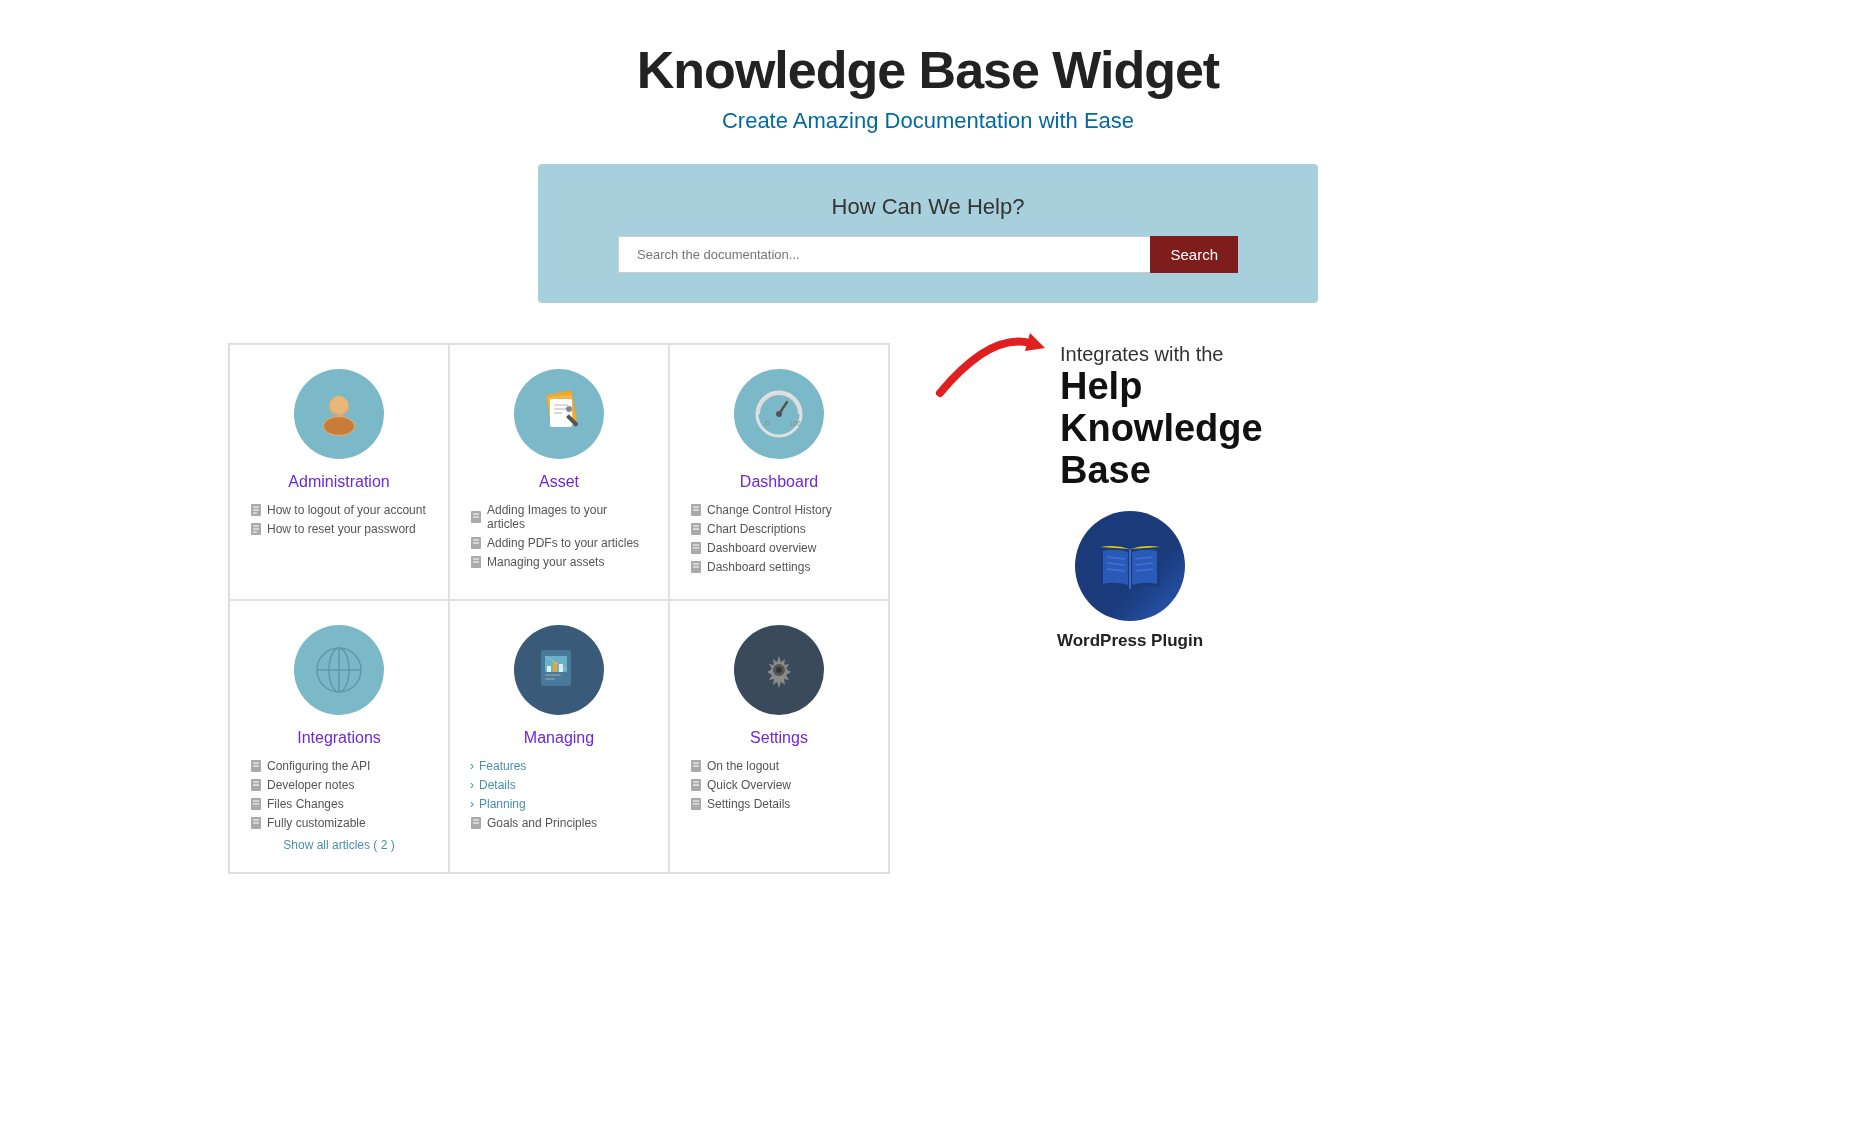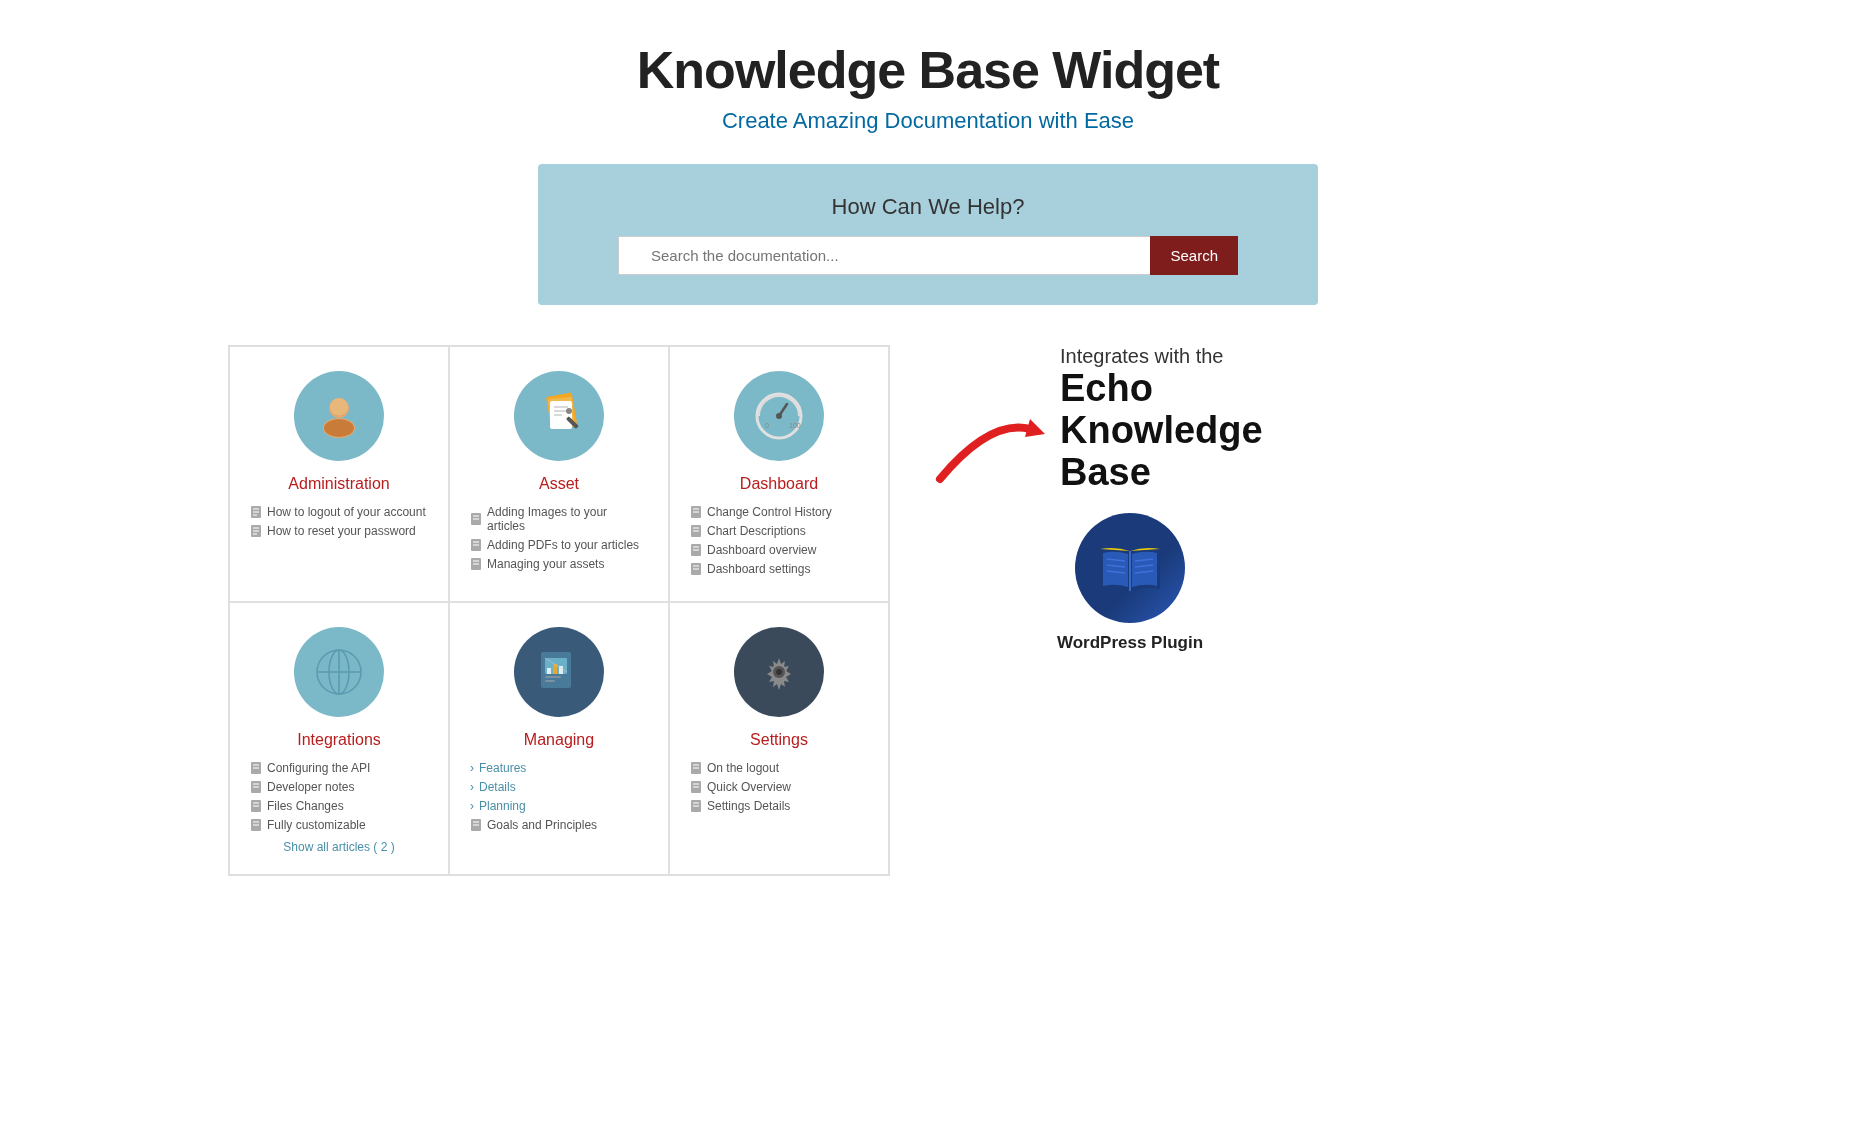--- a/index.html
+++ b/index.html
@@ -42,22 +42,22 @@
       font-weight: 400;
       margin-bottom: 16px;
     }
     .search-form {
       display: flex;
       max-width: 620px;
       margin: 0 auto;
     }
     .search-form input {
       flex: 1;
-      padding: 10px 32px;
-      font-size: 15px;
+      padding: 10px 18px;
+      font-size: 13px;
       border: 1px solid #ccc;
       border-right: none;
       outline: none;
       color: #999;
       background: #fff;
     }
     .search-form button {
       padding: 10px 20px;
       background: #7f1d1d;
       color: #fff;
@@ -93,21 +93,21 @@
       align-items: center;
       justify-content: center;
     }
     .kb-card-title {
       text-align: center;
       font-size: 16px;
       color: #555;
       margin-bottom: 12px;
     }
     .kb-card-title a {
-      color: #b91c1c;
+      color: #6d28d9;
       text-decoration: none;
     }
     .kb-card-links {
       list-style: none;
       padding: 0;
     }
     .kb-card-links li {
       font-size: 12px;
       color: #555;
       margin-bottom: 5px;
@@ -125,21 +125,21 @@
       display: inline-block;
       flex-shrink: 0;
     }
     .sidebar-promo {
       margin-left: 40px;
       flex-shrink: 0;
       max-width: 400px;
     }
     .arrow-callout {
       display: flex;
-      align-items: flex-end;
+      align-items: flex-start;
       margin-bottom: 10px;
     }
     .plugin-logo {
       display: flex;
       flex-direction: column;
       align-items: center;
       margin-top: 20px;
     }
     .plugin-logo-circle {
       width: 110px;
@@ -461,21 +461,21 @@
       <div class="arrow-callout">
         <div style="margin-right:10px; margin-top:-20px;">
           
           <svg width="120" height="80" viewBox="0 0 120 80" fill="none">
             <path d="M10 70 Q60 10 100 20" stroke="#e02020" stroke-width="8" fill="none" stroke-linecap="round"></path>
             <polygon points="100,10 115,25 95,28" fill="#e02020"></polygon>
           </svg>
         </div>
         <div>
           <span style="font-size:20px; color:#333; font-weight:400;">Integrates with the</span><br>
-          <span style="font-size:38px; font-weight:900; color:#111; line-height:1.1;">Echo Knowledge Base</span>
+          <span style="font-size:38px; font-weight:900; color:#111; line-height:1.1;">Help Knowledge Base</span>
         </div>
       </div>
       <div class="plugin-logo">
         <div class="plugin-logo-circle">
 
           <svg width="70" height="55" viewBox="0 0 70 55" fill="none">
             <path d="M35 10 Q20 5 5 8 L5 48 Q20 44 35 50 Q50 44 65 48 L65 8 Q50 5 35 10Z" fill="#1a3a7a"></path>
             <path d="M35 10 L35 50" stroke="#3a6ac8" stroke-width="2"></path>
             <path d="M5 8 Q20 5 35 10" fill="#ffd700" opacity="0.9"></path>
             <path d="M35 10 Q50 5 65 8" fill="#ffd700" opacity="0.9"></path>

